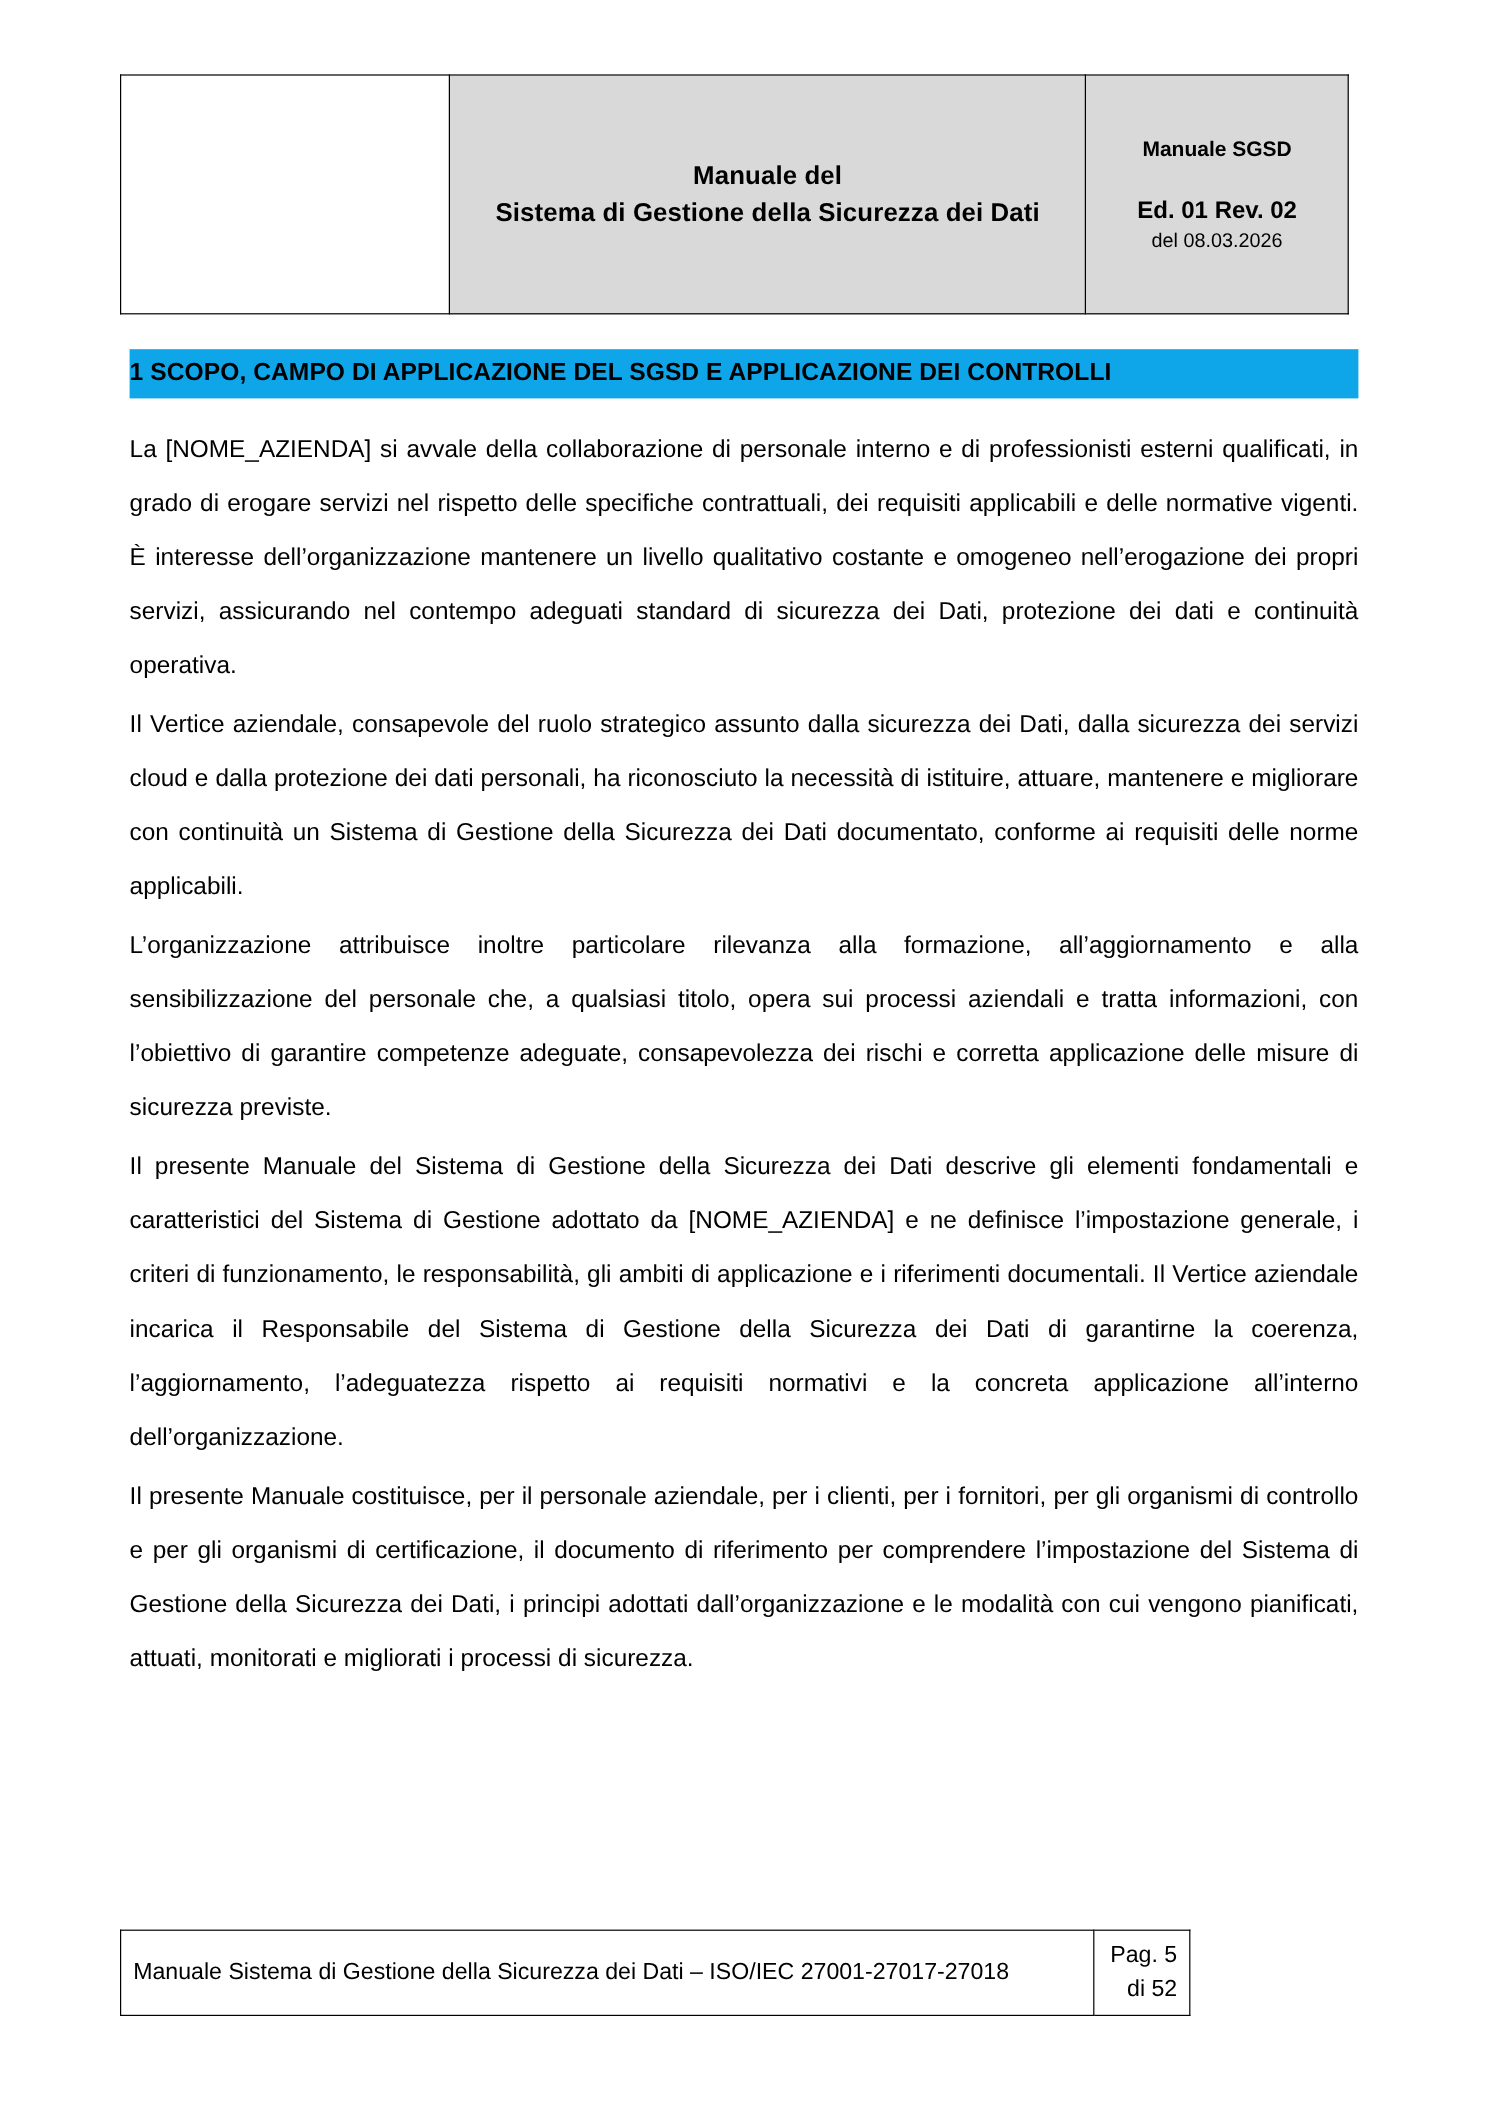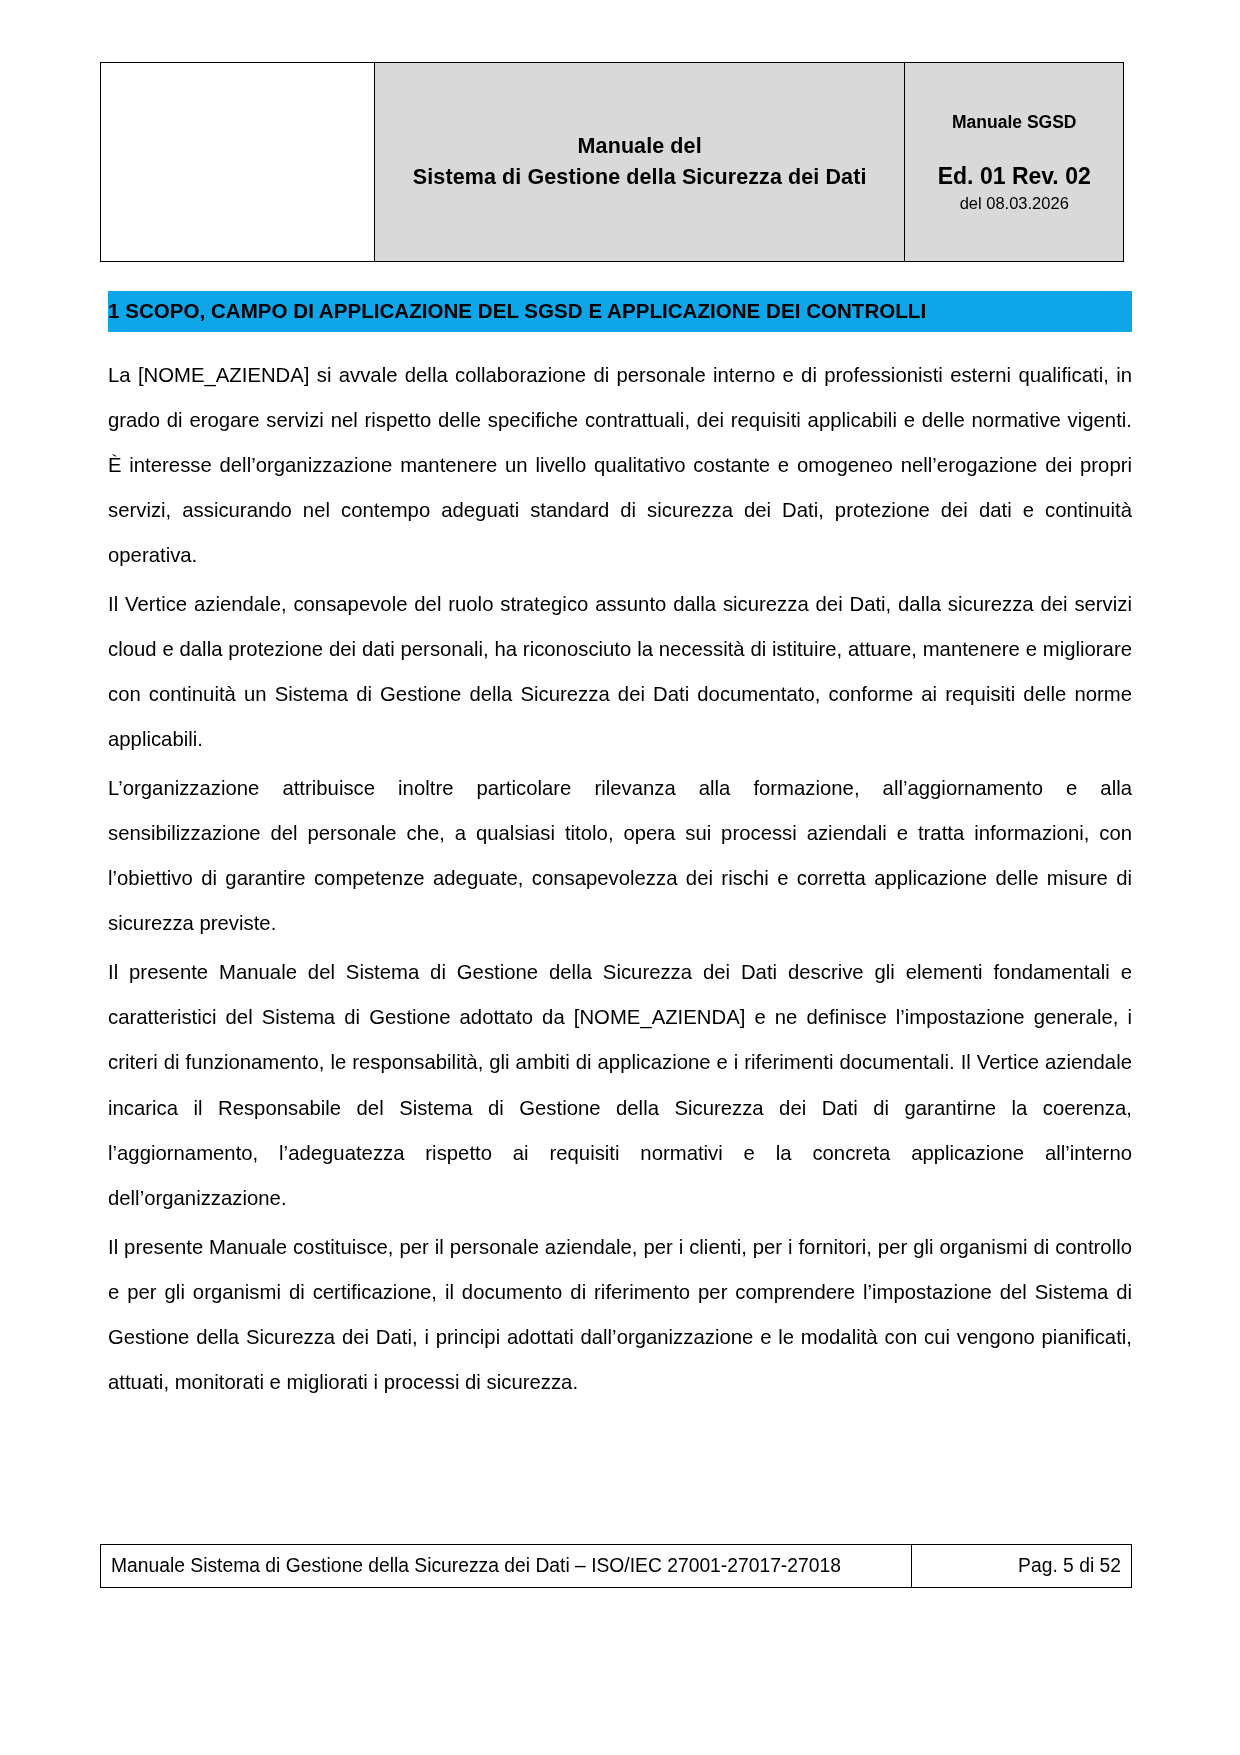--- a/index.html
+++ b/index.html
@@ -64,21 +64,21 @@
     text-align: center;
     padding: 6px 8px;
   }
   .hdr-meta-1 {
     font-size: 17.5px;
     font-weight: bold;
     line-height: 1.4;
     margin-bottom: 26px;
   }
   .hdr-meta-2 {
-    font-size: 23px;
+    font-size: 20px;
     font-weight: bold;
     line-height: 1.35;
   }
   .hdr-meta-3 {
     font-size: 16.5px;
     font-weight: normal;
     line-height: 1.35;
   }
 
   
@@ -105,22 +105,22 @@
     letter-spacing: 0.02px;
   }
   p.para.last {
     margin-bottom: 0;
   }
 
   
   .footer-table {
     position: absolute;
     left: 100px;
-    top: 1544px;
-    width: 1032px;
+    top: 1608px;
+    width: 892px;
     border-collapse: collapse;
     table-layout: fixed;
   }
   .footer-table td {
     border: 1.3px solid #000000;
     padding: 7px 10px;
     font-size: 19.3px;
     line-height: 1.45;
   }
   .footer-left {

